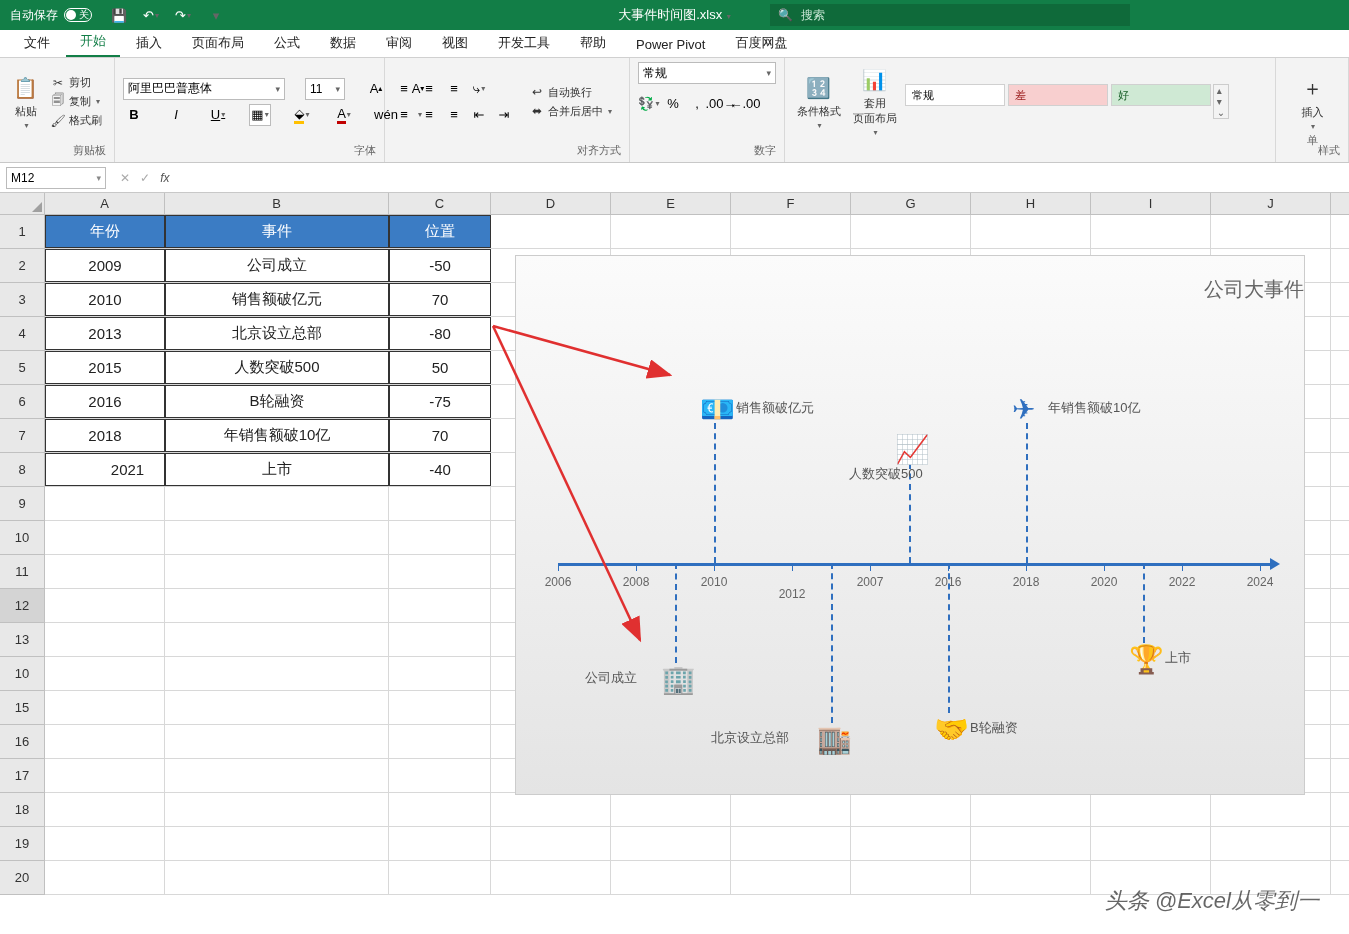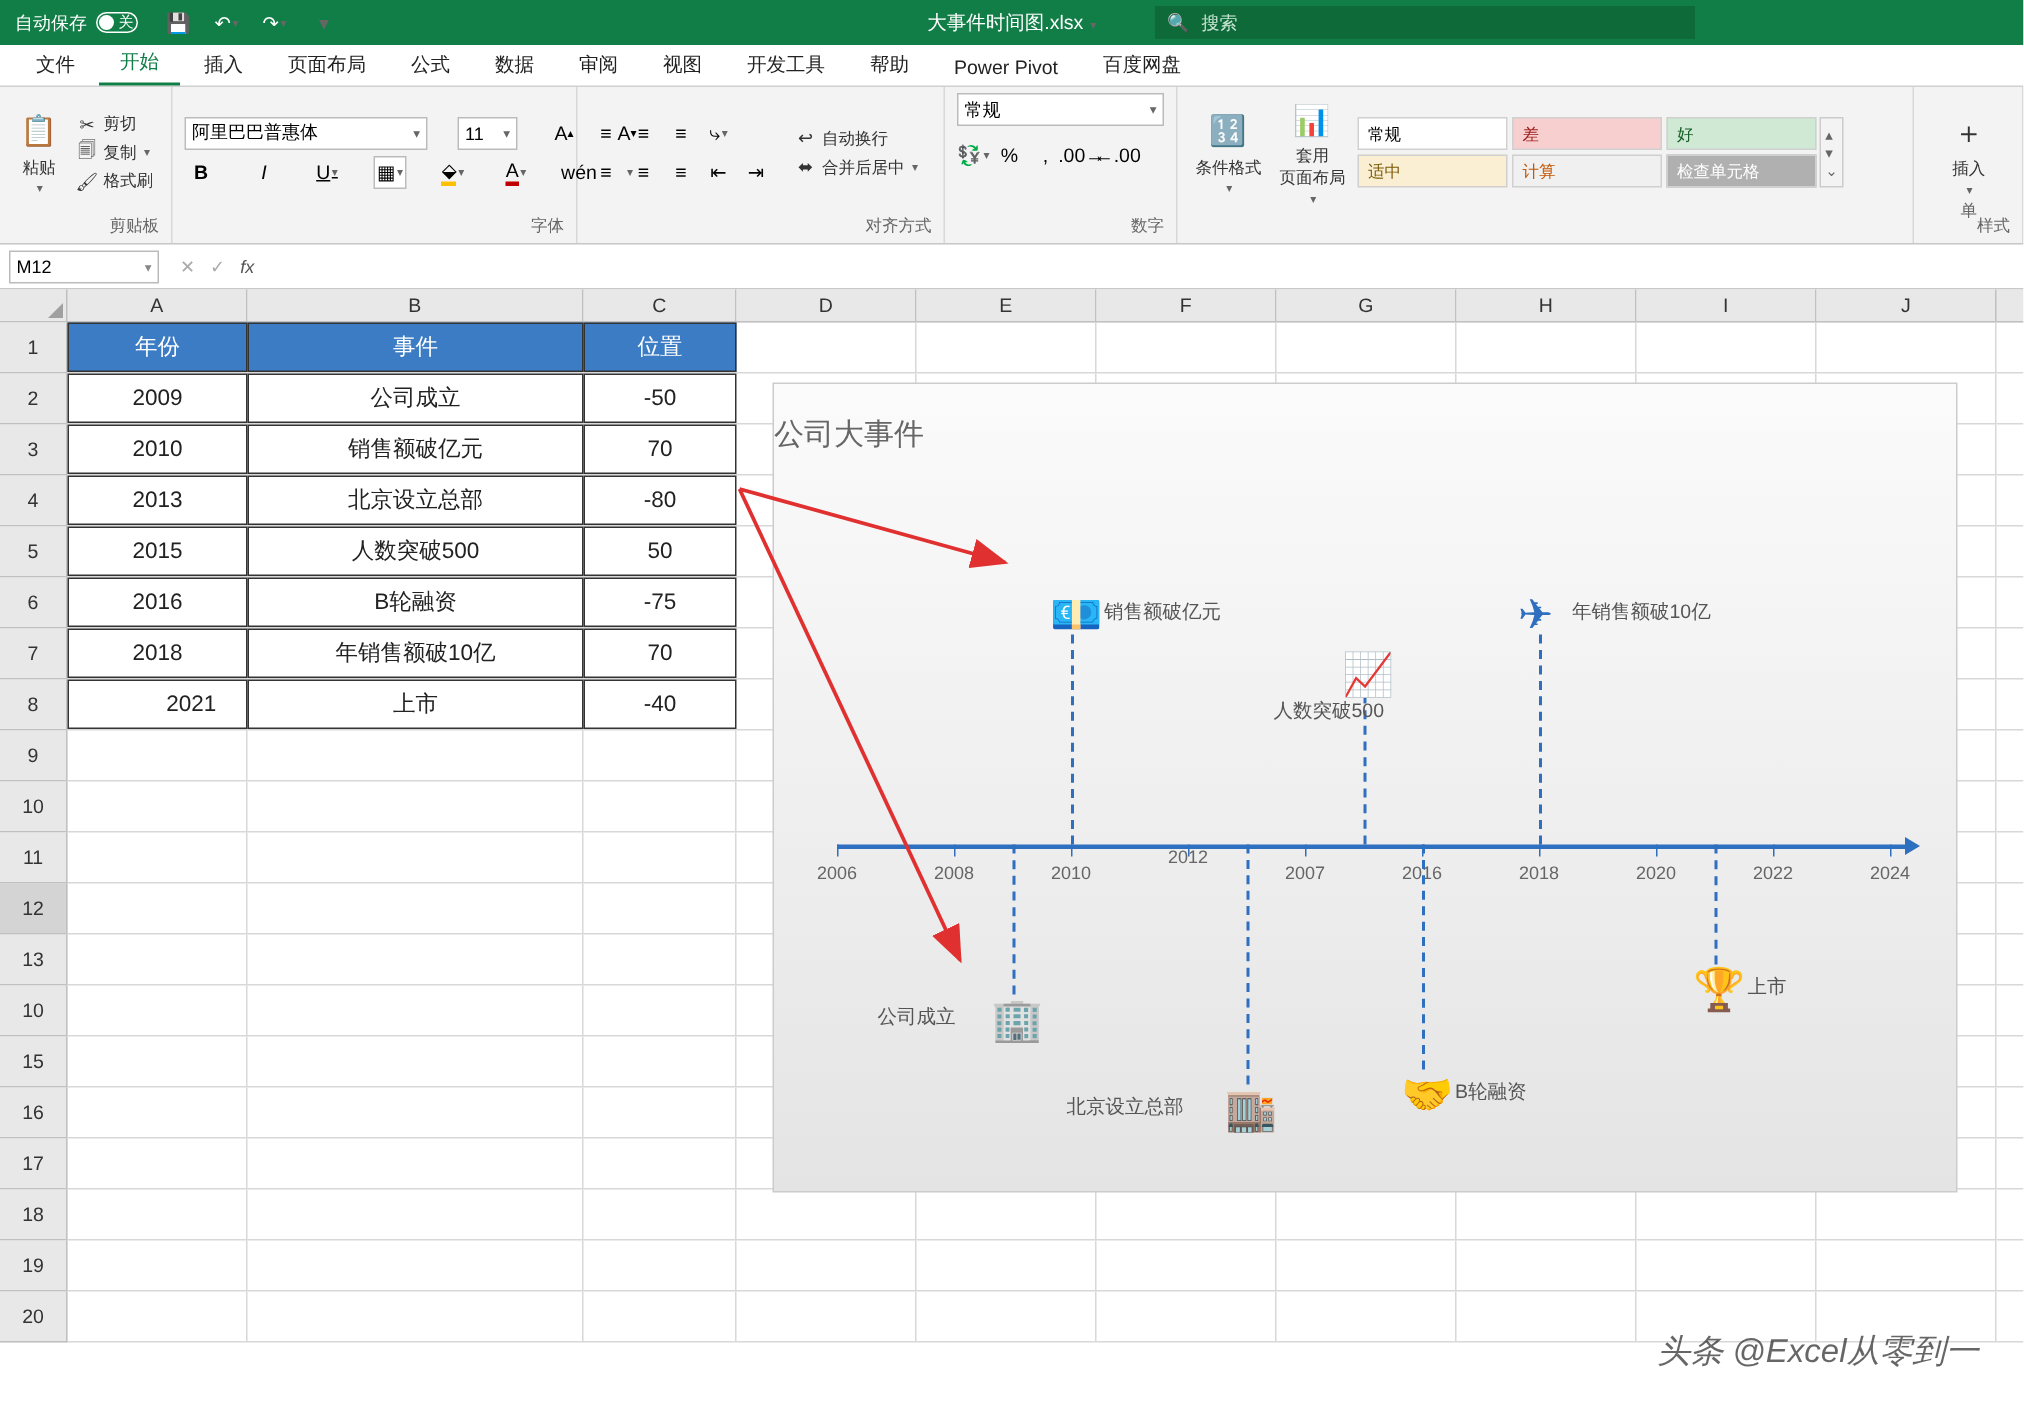--- a/index.html
+++ b/index.html
@@ -79,21 +79,21 @@
 .cells { position: relative; flex: 1; }
 .row { display: flex; height: 34px; border-bottom: 1px solid #d8d8d8; }
 .cell { border-right: 1px solid #d8d8d8; display: flex; align-items: center; justify-content: center; font-size: 15px; color: #222; }
 
 
 .data-header { background: #3b7cc4; color: #fff; border: 1px solid #333; }
 .data-cell { border: 1px solid #333; }
 
 
 .chart-container { position: absolute; left: 515px; top: 255px; width: 790px; height: 540px; background: linear-gradient(#fbfbfb, #e4e4e4); border: 1px solid #ccc; }
-.chart-title { text-align: left; font-size: 20px; color: #666; margin-top: 20px; }
+.chart-title { text-align: right; font-size: 20px; color: #666; margin-top: 20px; }
 .chart-area { position: relative; width: 100%; height: calc(100% - 60px); }
 .axis-line { position: absolute; height: 3px; background: #2f6fbf; }
 .axis-arrow { position: absolute; width: 0; height: 0; border-top: 6px solid transparent; border-bottom: 6px solid transparent; border-left: 10px solid #2f6fbf; }
 .tick { position: absolute; width: 1px; height: 8px; background: #2f6fbf; }
 .tick-label { position: absolute; font-size: 12px; color: #666; transform: translateX(-50%); }
 .stem { position: absolute; border-left: 2px dashed #2f6fbf; }
 .event-icon { position: absolute; font-size: 28px; }
 .event-label { position: absolute; font-size: 13px; color: #555; white-space: nowrap; }
 .red-arrow { position: absolute; pointer-events: none; }
 .watermark { position: absolute; right: 30px; bottom: 18px; font-size: 22px; color: rgba(0,0,0,0.6); font-weight:500; font-style: italic;}
@@ -250,25 +250,20 @@
         <span style="white-space:pre-line;text-align:center">套用
 页面布局</span>
           <span class="dropdown-caret">▾</span>
       </div>
       <div style="display:flex">
         <div class="style-gallery">
           <div class="style-row">
             <div class="style-cell normal">常规</div>
             <div class="style-cell bad">差</div>
             <div class="style-cell good">好</div>
-          </div>
-          <div class="style-row">
-            <div class="style-cell neutral">适中</div>
-            <div class="style-cell calc">计算</div>
-            <div class="style-cell check">检查单元格</div>
           </div>
         </div>
         <div class="expand-gallery">▴<br>▾<br>⌄</div>
       </div>
     </div>
     <div class="ribbon-group-label">样式</div>
   </div>
 
   <div class="ribbon-right-overflow">
     <div class="big-btn">
@@ -579,21 +574,21 @@
   <div class="chart-area" id="chart-area">
       <div class="axis-line" style="left: 42px; top: 260px; width: 712px;"></div>
       <div class="axis-arrow" style="left: 754px; top: 255px;"></div>
       <div class="tick" style="left: 42px; top: 260px;"></div>
       <div class="tick-label" style="left: 42px; top: 272px;">2006</div>
       <div class="tick" style="left: 120px; top: 260px;"></div>
       <div class="tick-label" style="left: 120px; top: 272px;">2008</div>
       <div class="tick" style="left: 198px; top: 260px;"></div>
       <div class="tick-label" style="left: 198px; top: 272px;">2010</div>
       <div class="tick" style="left: 276px; top: 260px;"></div>
-      <div class="tick-label" style="left: 276px; top: 261px; text-align: right;">2012</div>
+      <div class="tick-label" style="left: 276px; top: 284px; text-align: right;">2012</div>
       <div class="tick" style="left: 354px; top: 260px;"></div>
       <div class="tick-label" style="left: 354px; top: 272px;">2007</div>
       <div class="tick" style="left: 432px; top: 260px;"></div>
       <div class="tick-label" style="left: 432px; top: 272px;">2016</div>
       <div class="tick" style="left: 510px; top: 260px;"></div>
       <div class="tick-label" style="left: 510px; top: 272px;">2018</div>
       <div class="tick" style="left: 588px; top: 260px;"></div>
       <div class="tick-label" style="left: 588px; top: 272px;">2020</div>
       <div class="tick" style="left: 666px; top: 260px;"></div>
       <div class="tick-label" style="left: 666px; top: 272px;">2022</div>

